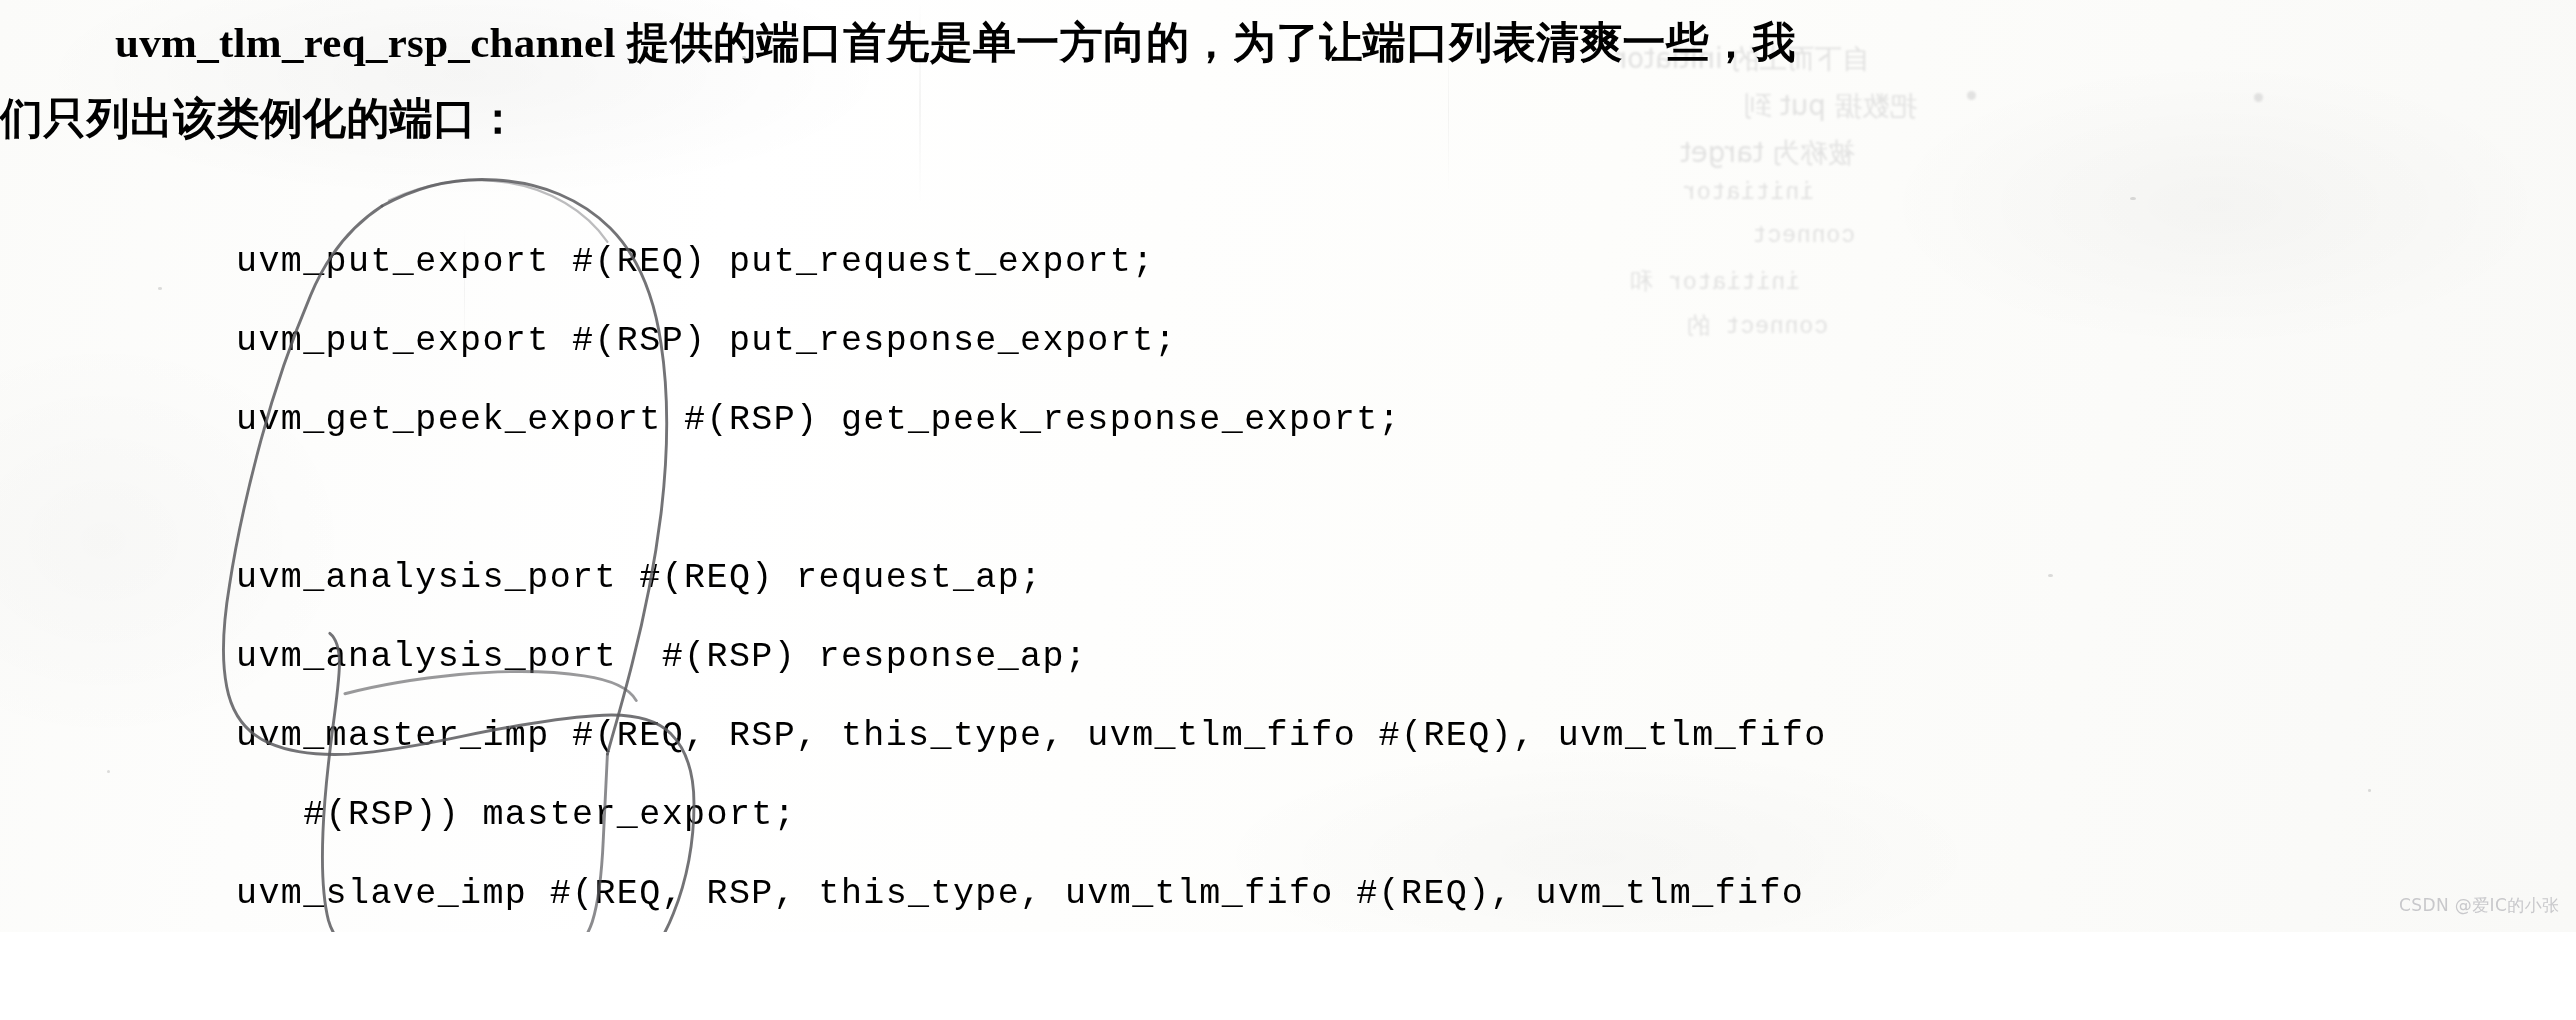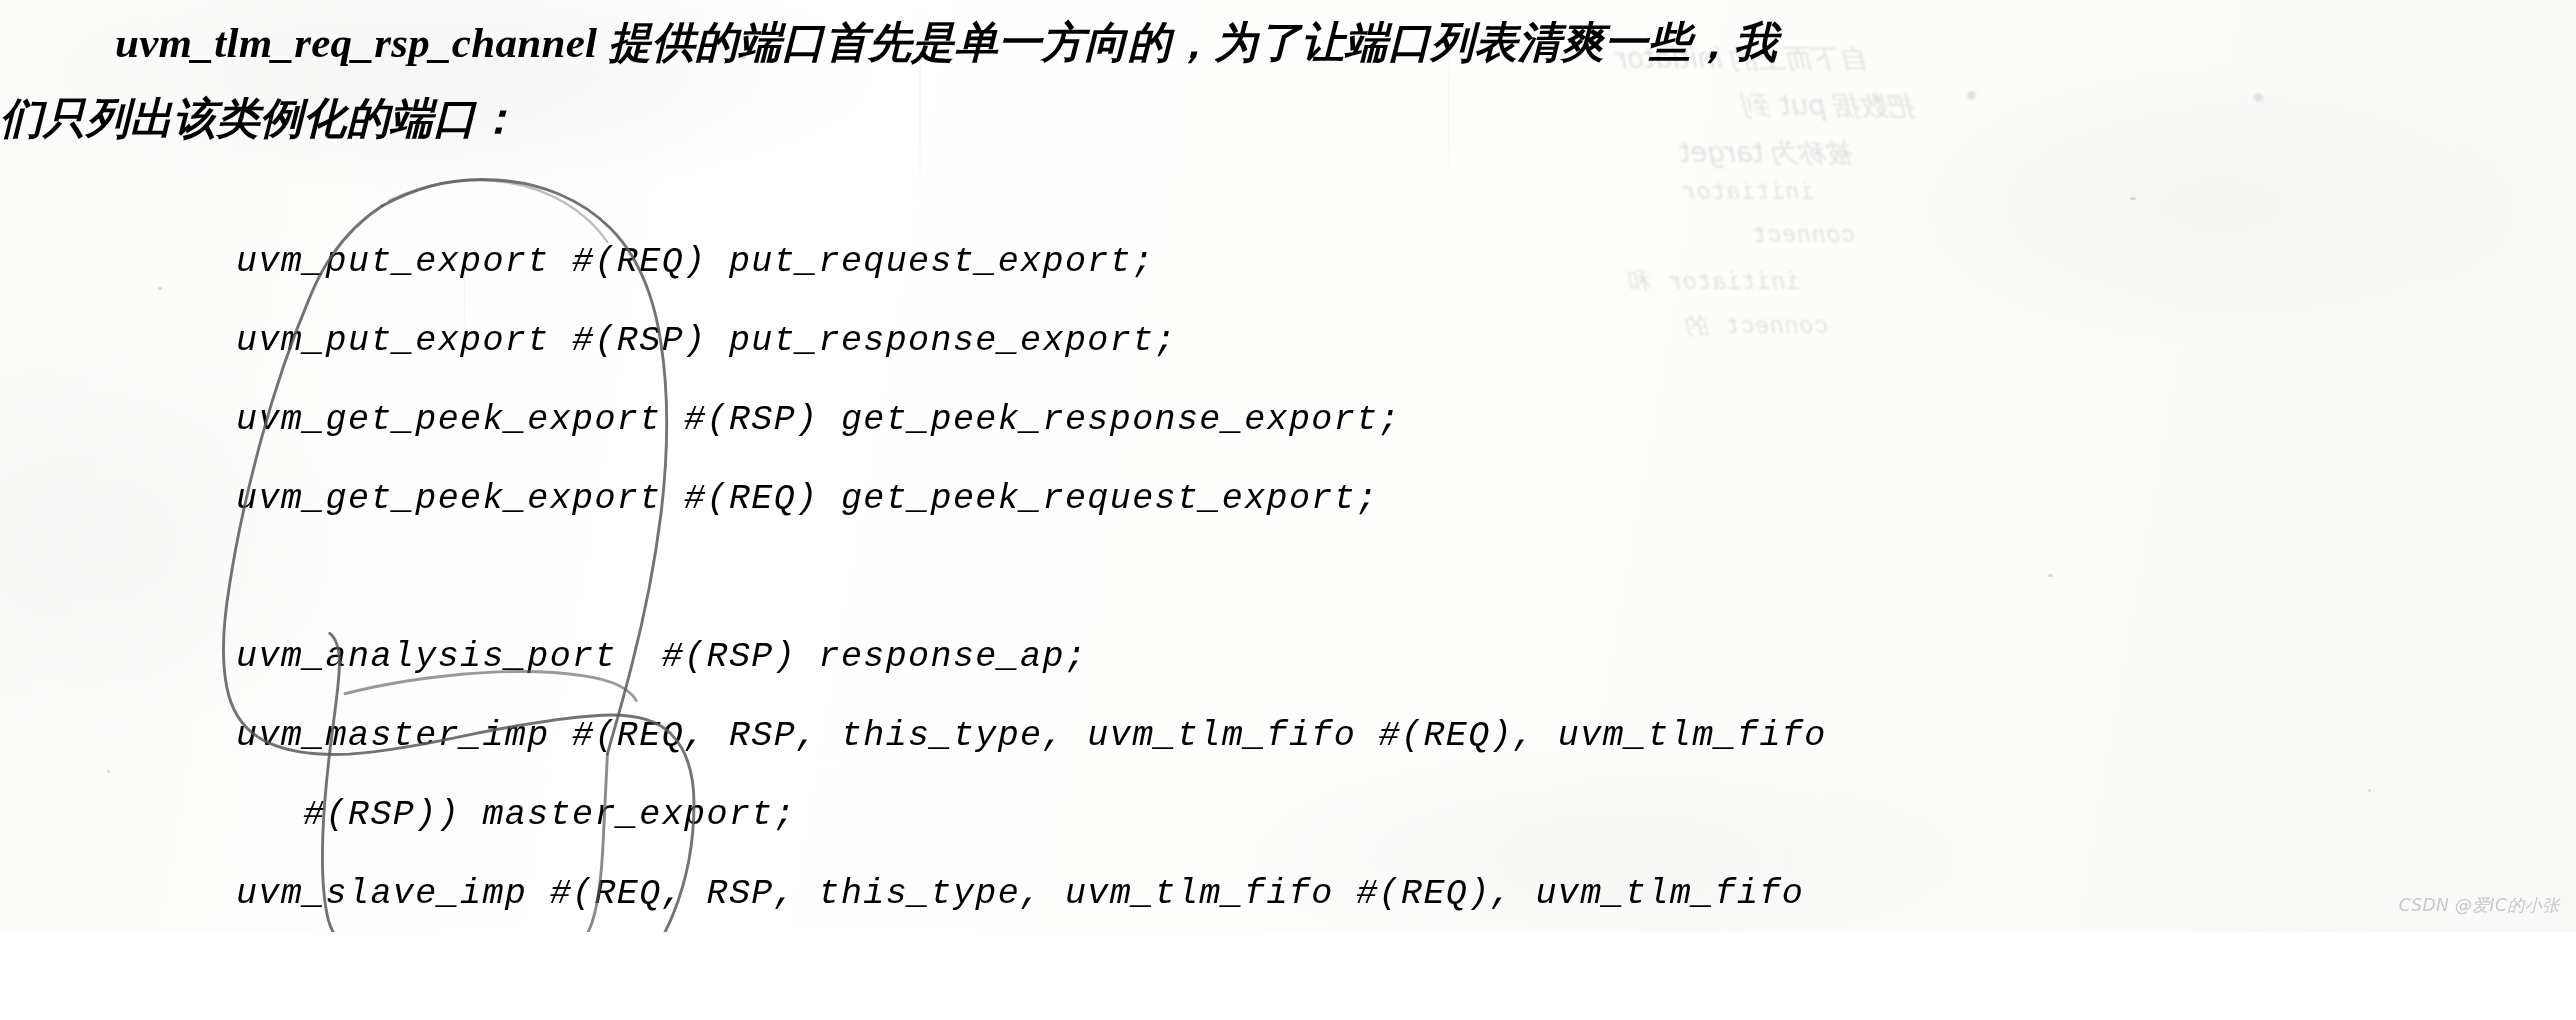--- a/index.html
+++ b/index.html
@@ -17,21 +17,20 @@
     overflow: hidden;
     font-family: "Liberation Serif", "DejaVu Serif", serif;
     color: #0d0d0d;
     
     background-image:
       radial-gradient(ellipse 618px 179px at 18% 8%,  rgba(0,0,0,0.030), rgba(0,0,0,0) 70%),
       radial-gradient(ellipse 481px 206px at 86% 22%, rgba(0,0,0,0.028), rgba(0,0,0,0) 70%),
       radial-gradient(ellipse 563px 165px at 62% 92%, rgba(0,0,0,0.022), rgba(0,0,0,0) 70%),
       radial-gradient(ellipse 357px 289px at 4%  58%, rgba(0,0,0,0.020), rgba(0,0,0,0) 72%),
       linear-gradient(100deg, #fbfbf9 0%, #ffffff 28%, #fdfdfb 60%, #f9f9f7 100%);
-    font-style: italic;
   }
 
   
   .prose {
     position: absolute;
     left: 0;
     top: 0;
     width: 2576px;
     font-weight: 700;
     font-size: 43px;
@@ -163,21 +162,21 @@
 
   <div class="prose">
     <div class="prose-line prose-line-1">uvm_tlm_req_rsp_channel 提供的端口首先是单一方向的，为了让端口列表清爽一些，我</div>
     <div class="prose-line prose-line-2">们只列出该类例化的端口：</div>
   </div>
 
   <div class="code-block">
     <div class="code-line" style="left:236px; top:242px;">uvm_put_export #(REQ) put_request_export;</div>
     <div class="code-line" style="left:236px; top:400px;">uvm_get_peek_export #(RSP) get_peek_response_export;</div>
     <div class="code-line" style="left:236px; top:321px;">uvm_put_export #(RSP) put_response_export;</div>
-    <div class="code-line" style="left:236px; top:479px;">uvm_get_peek_export #(REQ) get_peek_request_export;</div>
+    <div class="code-line" style="left:236px; top:558px;">uvm_analysis_port #(REQ) request_ap;</div>
     <div class="code-line" style="left:236px; top:637px;">uvm_analysis_port  #(RSP) response_ap;</div>
     <div class="code-line" style="left:236px; top:716px;">uvm_master_imp #(REQ, RSP, this_type, uvm_tlm_fifo #(REQ), uvm_tlm_fifo</div>
     <div class="code-line" style="left:236px; top:874px;">uvm_slave_imp #(REQ, RSP, this_type, uvm_tlm_fifo #(REQ), uvm_tlm_fifo</div>
     <div class="code-line" style="left:236px; top:795px;">   #(RSP)) master_export;</div>
   </div>
 
   <div class="pen-annotation">
     <svg viewBox="0 0 3749 1485" preserveAspectRatio="none" aria-hidden="true">
 
       <path class="pen-stroke" d="

